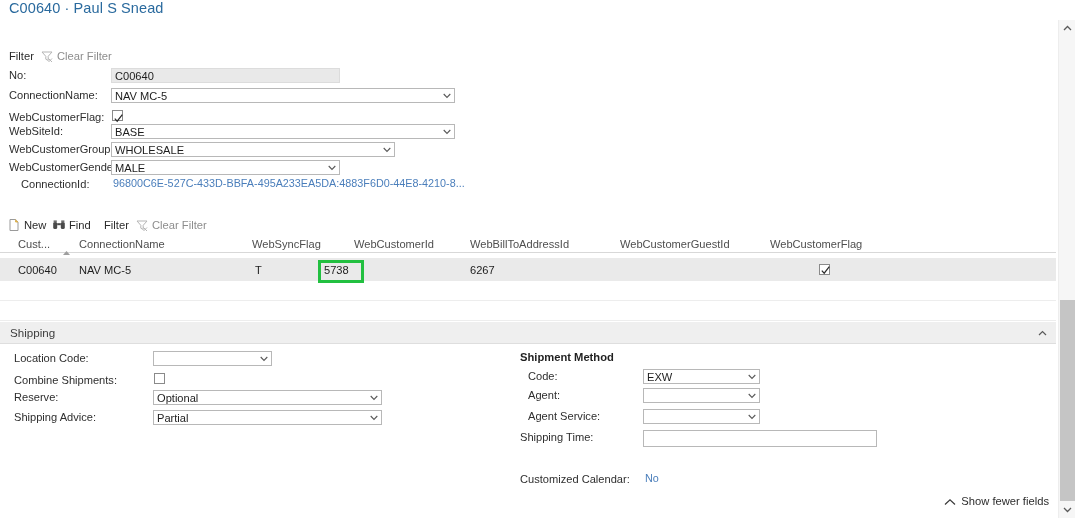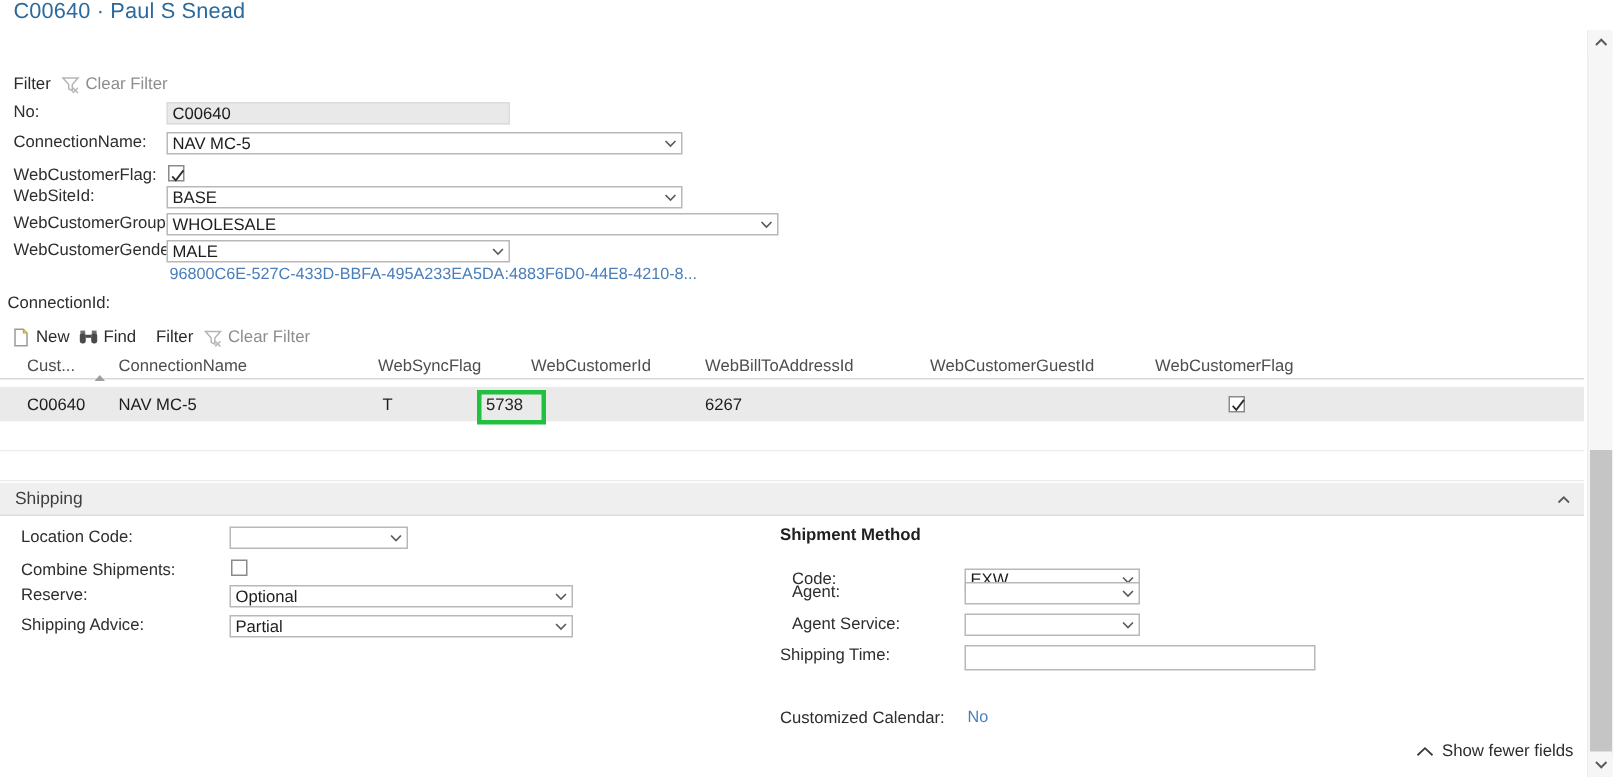--- a/index.html
+++ b/index.html
@@ -254,21 +254,21 @@
       <span class="dd">
         <svg width="8" height="6" viewBox="0 0 8 6">
             <path d="M0.7 1 L4 4.4 L7.3 1" stroke="#5a5a5a" stroke-width="1.1" fill="none"></path>
           </svg>
       </span>
     </div>
   </div>
 
   <div class="frow" style="left:0; top:142px; width:460px;">
     <span class="flabel" style="left:9px;">WebCustomerGroup:</span>
-    <div class="fctl" style="left:111px; width:408px;">
+    <div class="fctl" style="left:111px; width:284px;">
       <span class="txt">WHOLESALE</span>
       <span class="dd">
         <svg width="8" height="6" viewBox="0 0 8 6">
             <path d="M0.7 1 L4 4.4 L7.3 1" stroke="#5a5a5a" stroke-width="1.1" fill="none"></path>
           </svg>
       </span>
     </div>
   </div>
 
   <div class="frow" style="left:0; top:160px; width:460px;">
@@ -277,21 +277,21 @@
       <span class="txt">MALE</span>
       <span class="dd">
         <svg width="8" height="6" viewBox="0 0 8 6">
             <path d="M0.7 1 L4 4.4 L7.3 1" stroke="#5a5a5a" stroke-width="1.1" fill="none"></path>
           </svg>
       </span>
     </div>
   </div>
 
   <div class="frow" style="left:0; top:177px; width:460px;">
-    <span class="flabel" style="left:5px;margin-top:18px;">ConnectionId:</span>
+    <span class="flabel" style="left:21px;">ConnectionId:</span>
     <span class="linkval" style="left:113px; top:0px;">96800C6E-527C-433D-BBFA-495A233EA5DA:4883F6D0-44E8-4210-8...</span>
   </div>
 
 
   <div class="toolbar" style="top:216px; width:1056px;">
     <div class="tb-item" style="left:7px;">
       <span class="tb-ico">
         <svg width="14" height="14" viewBox="0 0 14 14">
           <path d="M3 1.5 H8.6 L11 4 V12.5 H3 Z" fill="#ffffff" stroke="#9a9a9a" stroke-width="1"></path>
           <path d="M8.6 1.5 V4 H11" fill="#f2c14e" stroke="#cfa23c" stroke-width="0.8"></path>
@@ -408,21 +408,21 @@
       <span class="dd">
         <svg width="8" height="6" viewBox="0 0 8 6">
             <path d="M0.7 1 L4 4.4 L7.3 1" stroke="#5a5a5a" stroke-width="1.1" fill="none"></path>
           </svg>
       </span>
     </div>
   </div>
 
   <span class="bold-sub" style="left:520px; top:351px;">Shipment Method</span>
 
-  <div class="frow" style="left:0; top:379px; width:900px;">
+  <div class="frow" style="left:0; top:369px; width:900px;">
     <span class="flabel" style="left:528px;">Code:</span>
     <div class="fctl" style="left:643px; width:117px;">
       <span class="txt">EXW</span>
       <span class="dd">
         <svg width="8" height="6" viewBox="0 0 8 6">
             <path d="M0.7 1 L4 4.4 L7.3 1" stroke="#5a5a5a" stroke-width="1.1" fill="none"></path>
           </svg>
       </span>
     </div>
   </div>

